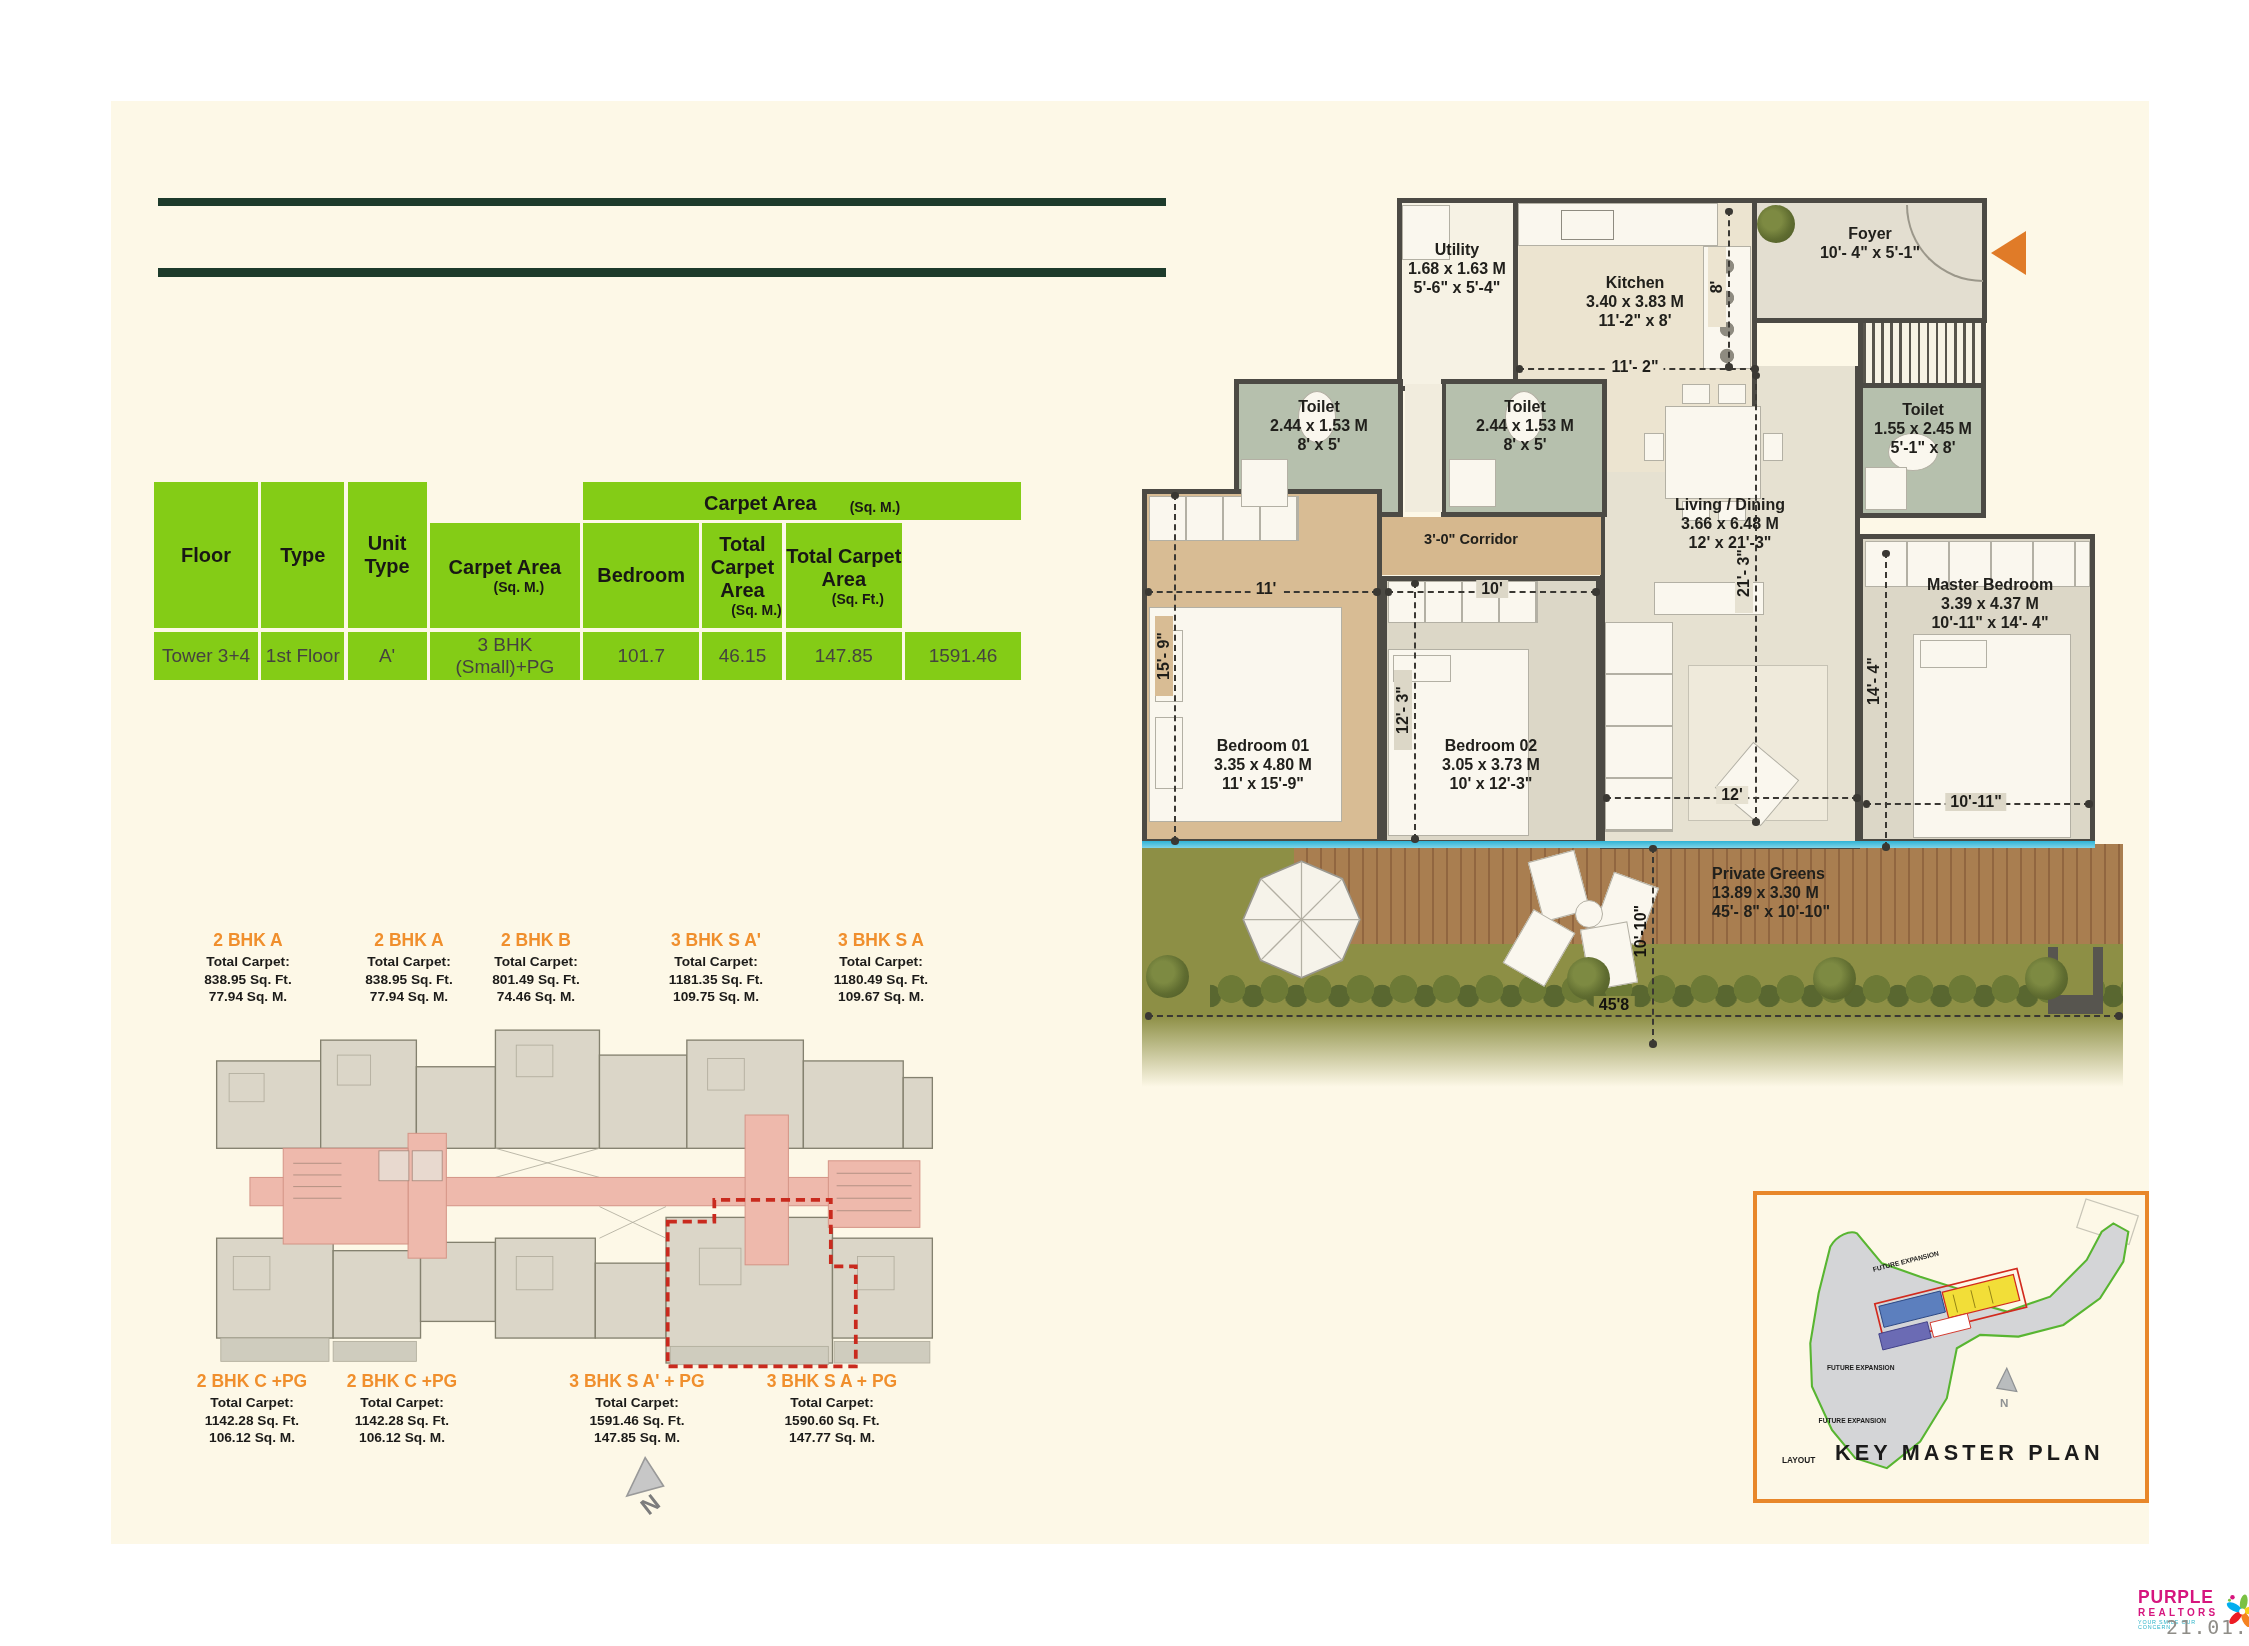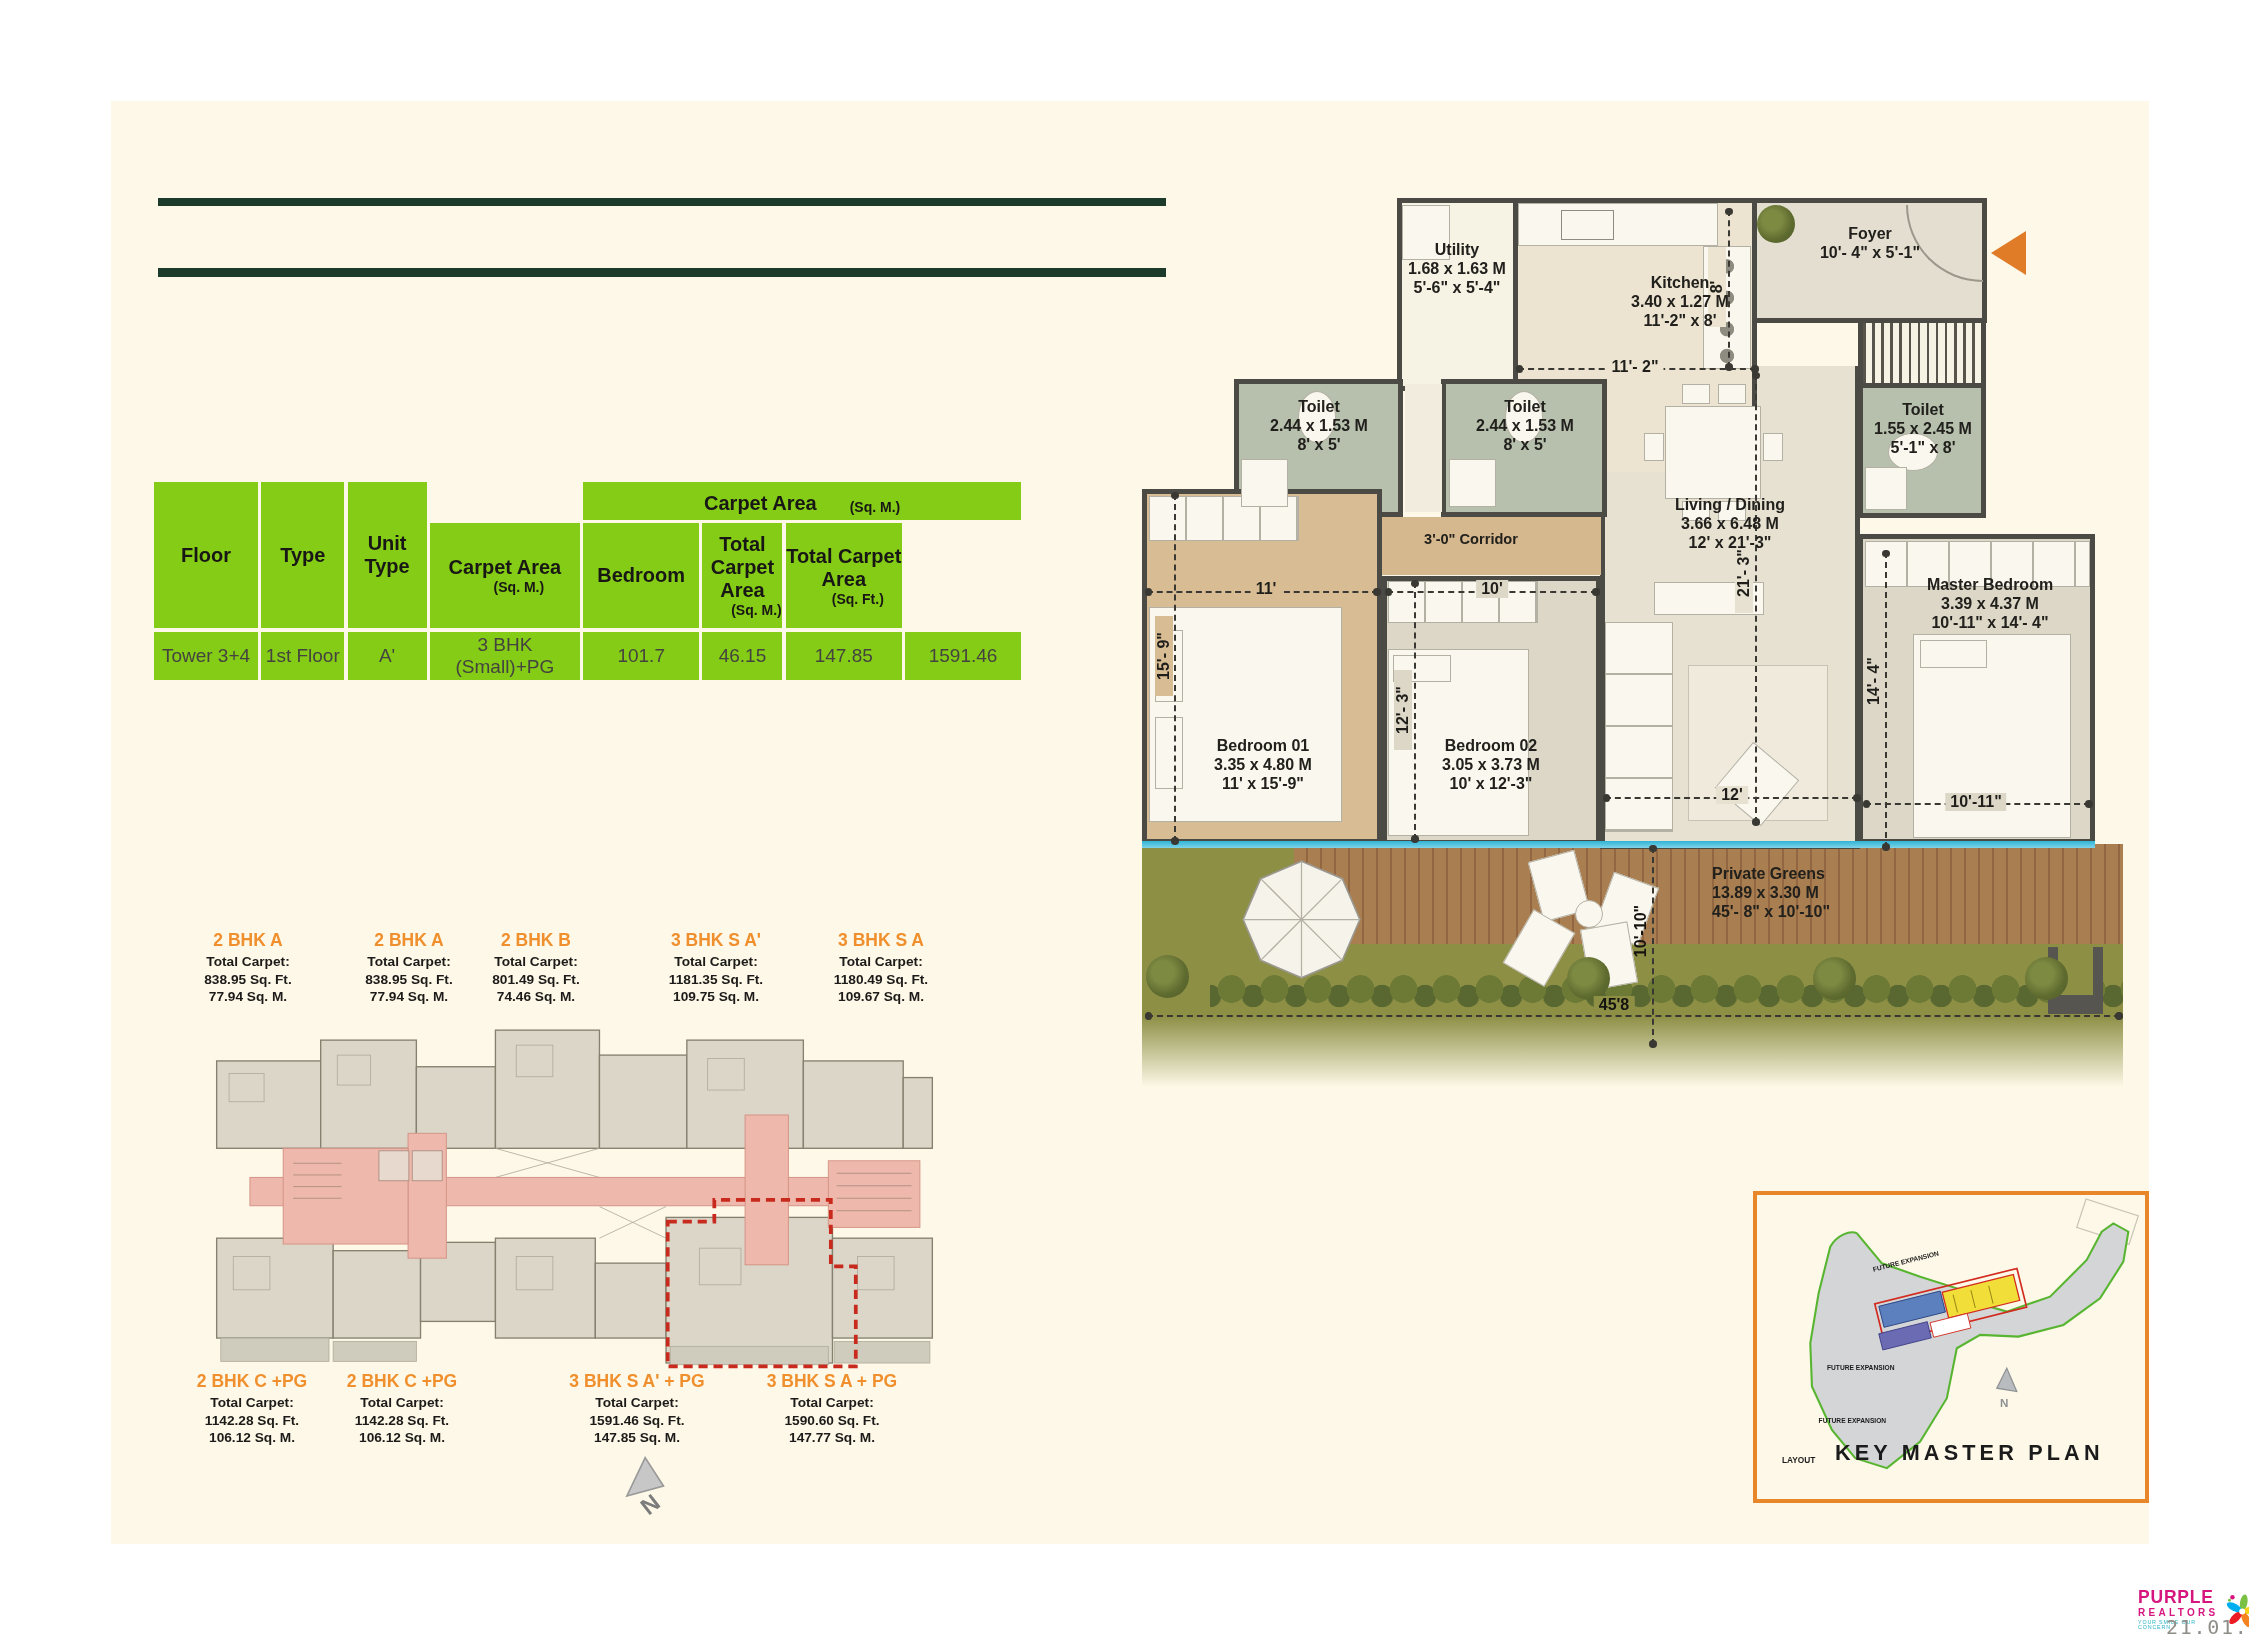--- a/index.html
+++ b/index.html
@@ -346,23 +346,23 @@
   <div class="dim-v" style="left:1652px;top:847px;height:198px;"></div>
   <span class="dim-label rot" style="left:1601px;top:922px;background:transparent;color:#14130f;">10'-10"</span>
   <div class="dim-h" style="left:1147px;top:1015px;width:973px;"></div>
   <span class="dim-label hc" style="left:1614px;top:996px;background:#8d8f45;color:#14130f;">45'8</span>
 
   <div class="room-label" style="left:1457px;top:241px;">
     <div>Utility</div>
     <div>1.68 x 1.63 M</div>
     <div>5'-6" x 5'-4"</div>
   </div>
-  <div class="room-label" style="left:1635px;top:274px;margin-left:45px;">
+  <div class="room-label" style="left:1635px;top:274px;">
     <div>Kitchen</div>
-    <div>3.40 x 1.27 M</div>
+    <div>3.40 x 3.83 M</div>
     <div>11'-2" x 8'</div>
   </div>
   <div class="room-label" style="left:1870px;top:225px;">
     <div>Foyer</div>
     <div>10'- 4" x 5'-1"</div>
   </div>
   <div class="room-label" style="left:1319px;top:398px;">
     <div>Toilet</div>
     <div>2.44 x 1.53 M</div>
     <div>8' x 5'</div>

